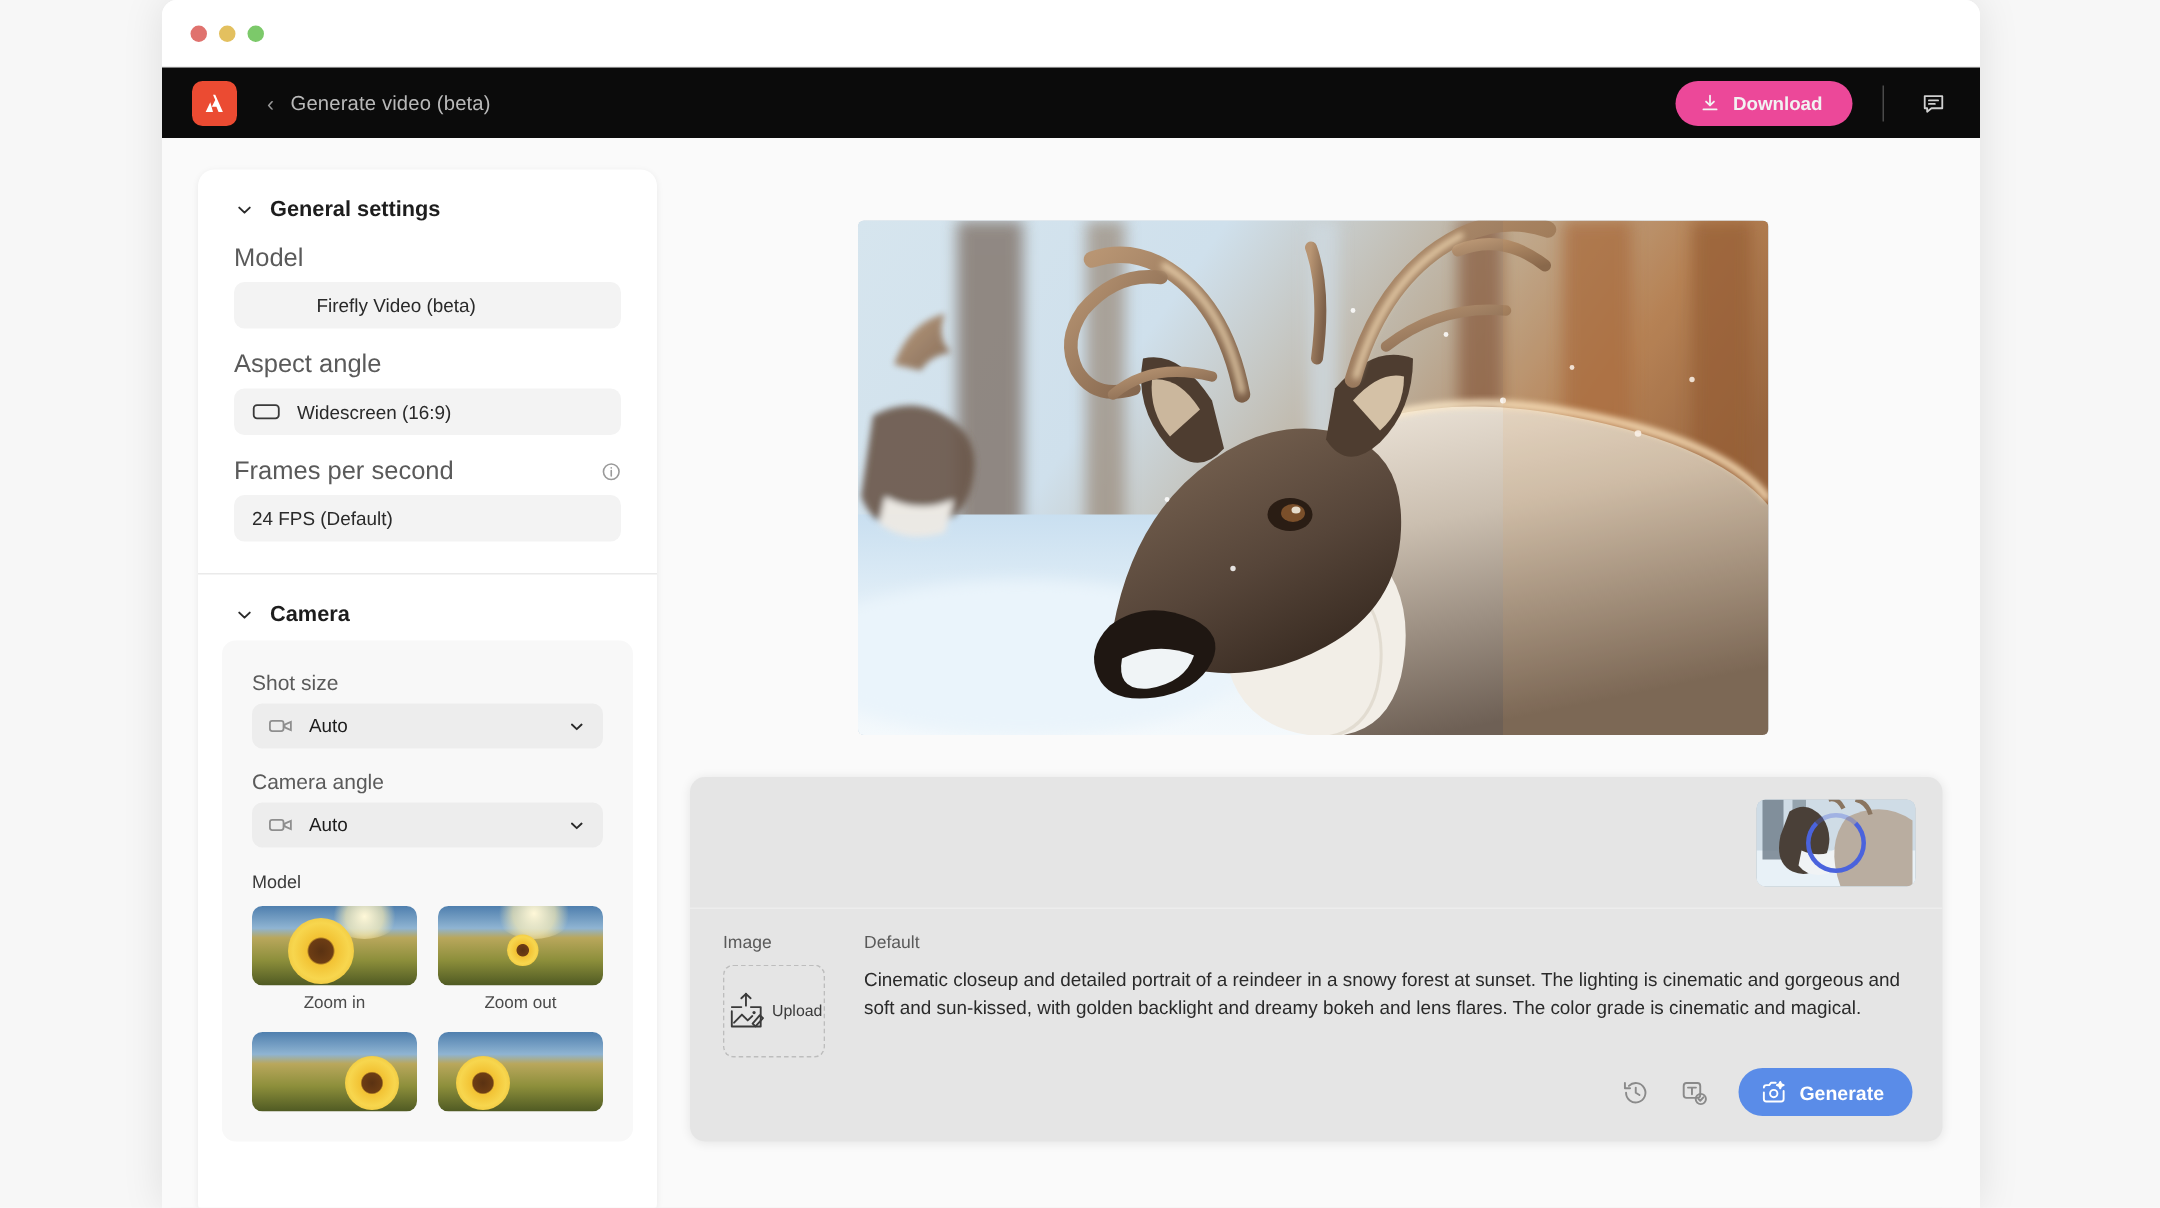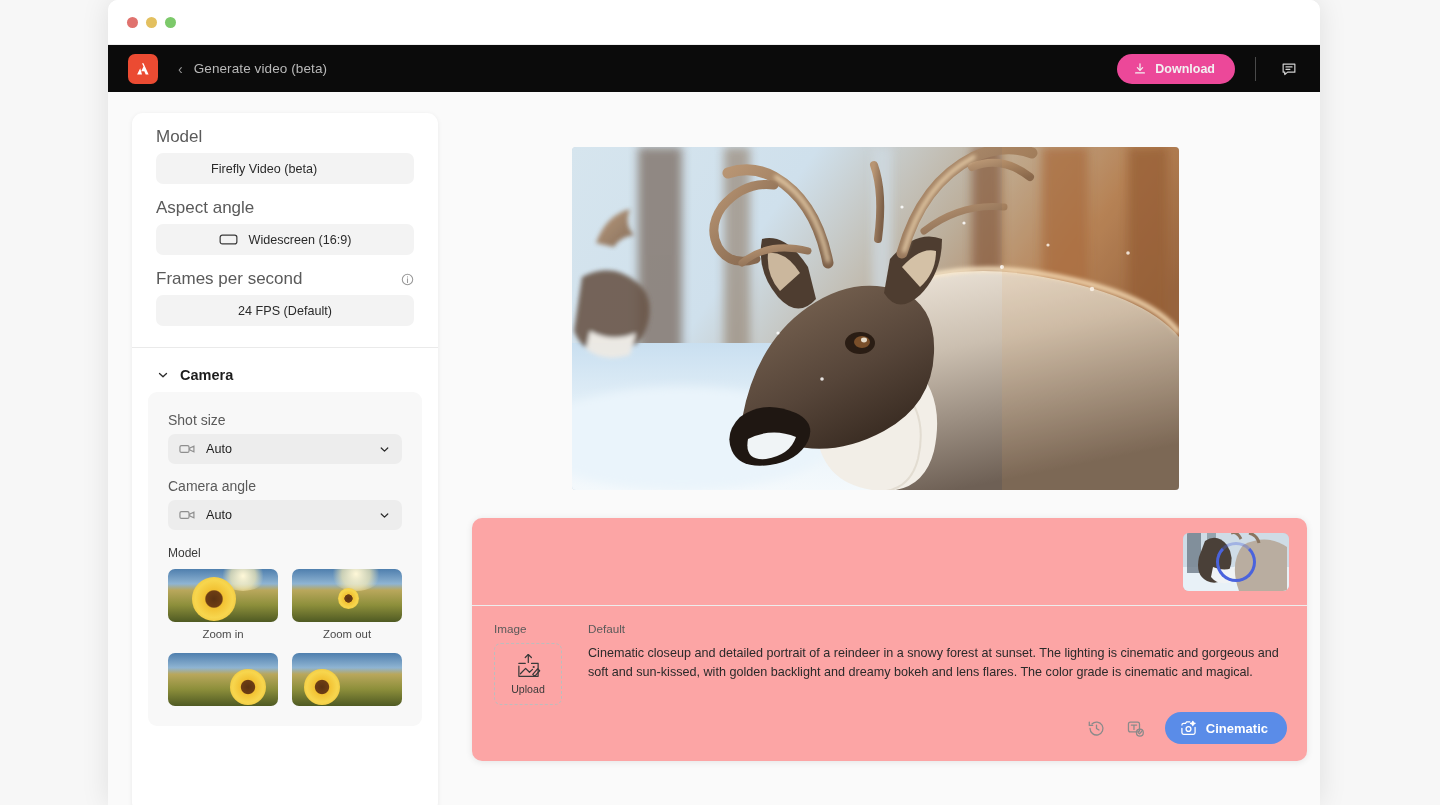--- a/index.html
+++ b/index.html
@@ -103,21 +103,20 @@
     padding: 0 24px; margin-top: 14px;
     display: flex; align-items: center;
   }
   .field-label .info-icon { margin-left: auto; color: #9a9a9a; display: flex; }
   .pill {
     margin: 6px 24px 0 24px; height: 31px;
     background: #f3f3f3; border-radius: 7px;
     display: flex; align-items: center;
     padding: 0 12px; font-size: 12.6px; color: #2a2a2a;
     cursor: pointer;
-    justify-content: center;
   }
   .pill.centered { justify-content: flex-start; padding-left: 55px; }
   .pill .icon { margin-right: 11px; display: flex; color: #3a3a3a; }
 
   
   #camera-subpanel {
     margin: 9px 16px 0 16px; background: #f8f8f8;
     border-radius: 9px; padding: 12px 0 14px 0;
   }
   .sub-label {
@@ -157,23 +156,23 @@
   
   #video-preview {
     position: absolute; left: 464px; top: 55px;
     width: 607px; height: 343px;
     border-radius: 4px; overflow: hidden;
     background: #c9d7e2;
   }
 
   
   #prompt-bar {
-    position: absolute; left: 364px; top: 426px;
+    position: absolute; left: 352px; top: 426px;
     width: 835px; height: 243px;
-    background: #fca5a5; border-radius: 10px;
+    background: #e5e5e5; border-radius: 10px;
     box-shadow: 0 1px 7px rgba(0,0,0,0.09);
     overflow: hidden;
   }
   #prompt-top {
     position: relative; height: 88px;
     border-bottom: 1px solid #ededed;
   }
   #ref-thumb {
     position: absolute; right: 18px; top: 15px;
     width: 106px; height: 58px; border-radius: 6px;
@@ -185,21 +184,21 @@
     width: 40px; height: 40px; border-radius: 50%;
     border: 3px solid #4a63dd;
     border-top-color: rgba(74,99,221,0.35);
   }
   #prompt-main { display: flex; padding: 16px 22px 0 22px; }
   #image-col { width: 94px; flex: 0 0 94px; }
   .col-label { font-size: 11.7px; color: #5a5a5a; }
   #upload-box {
     margin-top: 8px; width: 68px; height: 62px;
     border: 1.5px dashed #bdbdbd; border-radius: 7px;
-    display: flex; flex-direction: column;
+    display: flex; flex-direction: row;
     align-items: center; justify-content: center; gap: 4px;
     cursor: pointer;
   }
   #upload-label { font-size: 10.6px; color: #3a3a3a; }
   #prompt-col { flex: 1; }
   #prompt-text {
     margin-top: 9px; font-size: 12.6px; line-height: 1.48;
     color: #2a2a2a; max-width: 712px;
   }
   #prompt-actions {
@@ -254,20 +253,28 @@
         </svg>
       </div>
     </div>
   </div>
 
   <div id="body-area">
 
     <div id="settings-panel">
 
       <div class="section">
+        <div class="section-header">
+          <span class="chev">
+            <svg width="14" height="14" viewBox="0 0 16 16" fill="none" stroke="#2a2a2a" stroke-width="1.5" stroke-linecap="round" stroke-linejoin="round">
+                <path d="M4 6.2 8 10 12 6.2"></path>
+              </svg>
+          </span>
+          <span class="section-title">General settings</span>
+        </div>
 
         <div class="field-label">
           <span>Model</span>
         </div>
         <div class="pill centered">
           <span>Firefly Video (beta)</span>
         </div>
 
         <div class="field-label">
           <span>Aspect angle</span>
@@ -548,19 +555,19 @@
         </span>
         <button id="generate-button">
           <span style="display:flex">
             <svg width="17" height="16" viewBox="0 0 18 17" fill="none" stroke="#ffffff" stroke-width="1.35" stroke-linecap="round" stroke-linejoin="round">
               <path d="M2 5.4a1.8 1.8 0 0 1 1.8-1.8h2L7 2h3.4"></path>
               <path d="M16 7.8v5.6a1.8 1.8 0 0 1-1.8 1.8H3.8A1.8 1.8 0 0 1 2 13.4V8.8"></path>
               <circle cx="9" cy="9.6" r="2.6"></circle>
               <path d="M13.6 1.4l.7 1.6 1.7.6-1.7.7-.7 1.6-.7-1.6-1.7-.7 1.7-.6z" fill="#ffffff"></path>
             </svg>
           </span>
-          <span>Cinematic</span>
+          <span>Generate</span>
         </button>
       </div>
     </div>
 
   </div>
 </div>
 
 </body></html>

